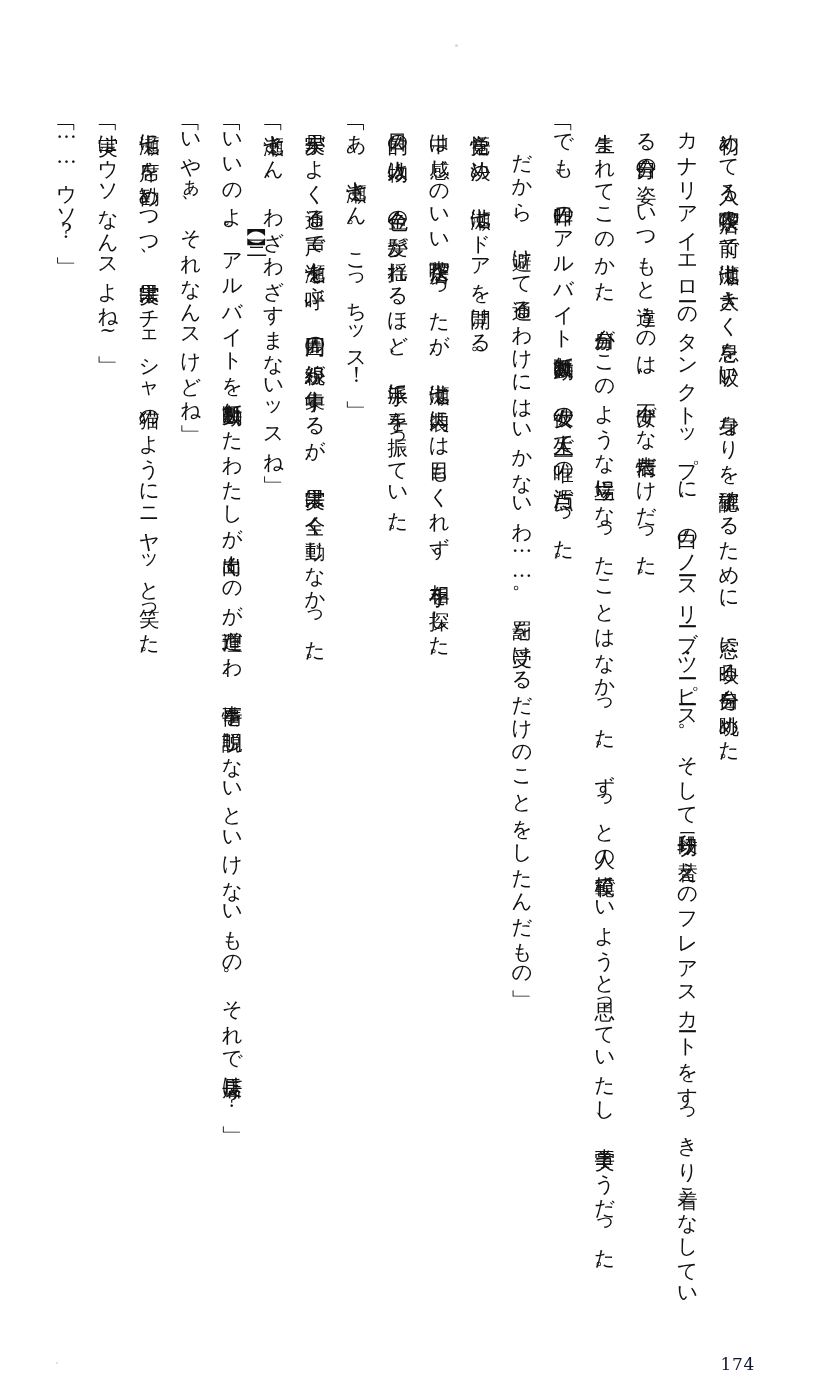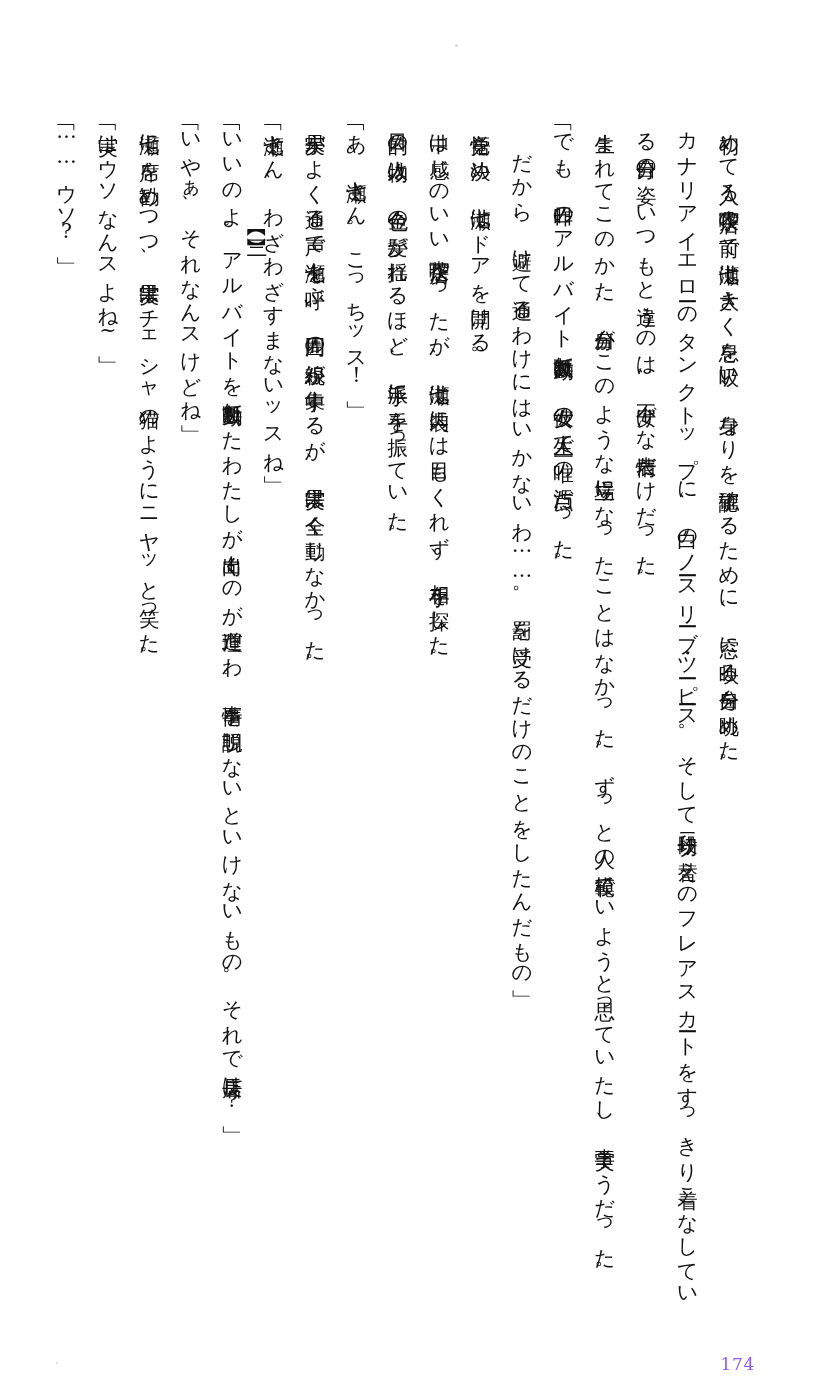--- a/index.html
+++ b/index.html
@@ -66,21 +66,21 @@
     color: #111;
     font-family: "DejaVu Serif", "Liberation Serif", serif;
   }
 
   .page-number {
     position: absolute;
     bottom: 26px;
     right: 66px;
     font-size: 17px;
     letter-spacing: 0.04em;
-    color: #8b5cf6;
+    color: #0f172a;
     font-family: "DejaVu Serif", "Liberation Serif", serif;
   }
 
   
   .speckle {
     position: absolute;
     background: #d8d8d8;
     border-radius: 50%;
   }
 </style>

